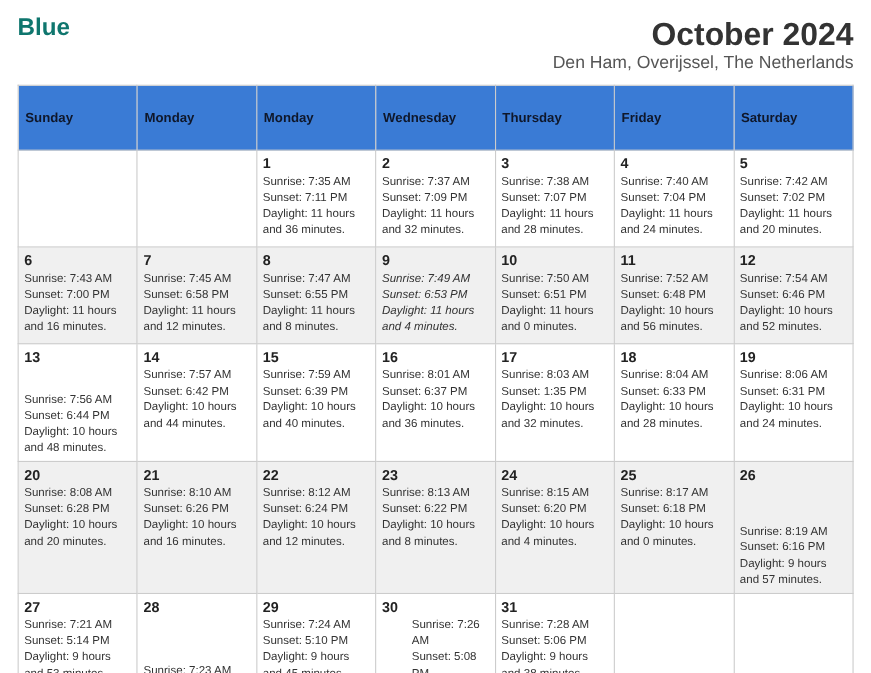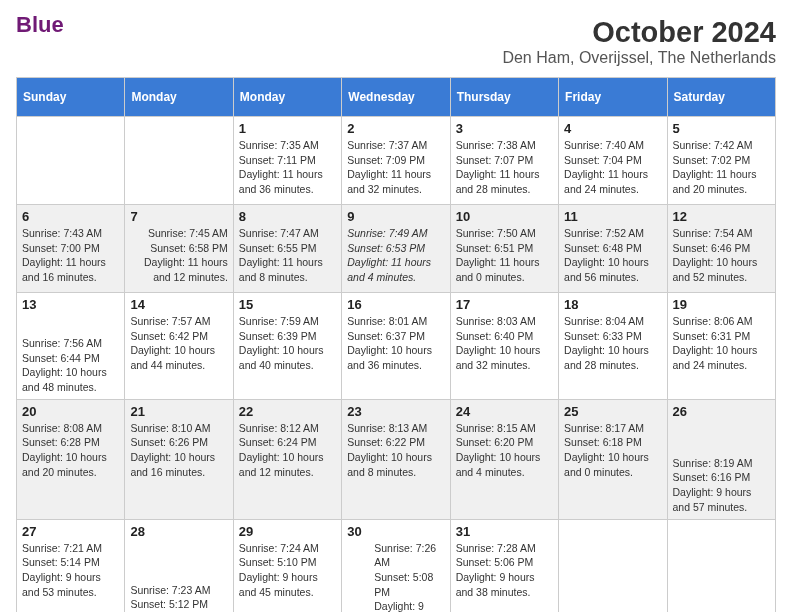--- a/index.html
+++ b/index.html
@@ -46,23 +46,23 @@
       font-size: 16px;
       color: #555;
     }
     .calendar {
       width: 100%;
       border-collapse: collapse;
       font-size: 11px;
     }
     .calendar th {
       background: #3a7bd5;
-      color: #ffffff;
+      color: #0f172a;
       text-align: left;
-      padding: 12px 6px;
+      padding: 22px 6px;
       font-size: 12px;
       font-weight: bold;
       border: 1px solid #ccc;
     }
     .calendar td {
       border: 1px solid #ccc;
       vertical-align: top;
       padding: 4px 5px;
       height: 88px;
       width: 108px;
@@ -87,21 +87,21 @@
       background: #fff !important;
     }
     .calendar tbody tr:nth-child(odd) td { background: #fff; }
     .calendar tbody tr:nth-child(even) td { background: #f0f0f0; }
   </style>
 </head>
 <body>
 
 <div class="header">
   <div class="logo">
-    <div style="font-size:22px;font-weight:bold;color:#701a75;margin-top:-4px;">Blue</div>
+    <div style="font-size:22px;font-weight:bold;color:#0f766e;margin-top:-4px;">Blue</div>
   </div>
   <div class="title-block">
     <div class="month-title">October 2024</div>
     <div class="location">Den Ham, Overijssel, The Netherlands</div>
   </div>
 </div>
 
 <table class="calendar">
   <thead>
     <tr>
@@ -151,21 +151,21 @@
       </tr>
       <tr>
         <td>
           <span class="day-num">6</span>
           <div class="day-info" style="white-space: pre-line;">Sunrise: 7:43 AM
 Sunset: 7:00 PM
 Daylight: 11 hours and 16 minutes.</div>
         </td>
         <td>
           <span class="day-num">7</span>
-          <div class="day-info" style="white-space: pre-line; text-align: right;">Sunrise: 7:45 AM
+          <div class="day-info" style="white-space: pre-line;">Sunrise: 7:45 AM
 Sunset: 6:58 PM
 Daylight: 11 hours and 12 minutes.</div>
         </td>
         <td>
           <span class="day-num">8</span>
           <div class="day-info" style="white-space: pre-line;">Sunrise: 7:47 AM
 Sunset: 6:55 PM
 Daylight: 11 hours and 8 minutes.</div>
         </td>
         <td>
@@ -214,21 +214,21 @@
         </td>
         <td>
           <span class="day-num">16</span>
           <div class="day-info" style="white-space: pre-line;">Sunrise: 8:01 AM
 Sunset: 6:37 PM
 Daylight: 10 hours and 36 minutes.</div>
         </td>
         <td>
           <span class="day-num">17</span>
           <div class="day-info" style="white-space: pre-line;">Sunrise: 8:03 AM
-Sunset: 6:40 PM
+Sunset: 1:35 PM
 Daylight: 10 hours and 32 minutes.</div>
         </td>
         <td>
           <span class="day-num">18</span>
           <div class="day-info" style="white-space: pre-line;">Sunrise: 8:04 AM
 Sunset: 6:33 PM
 Daylight: 10 hours and 28 minutes.</div>
         </td>
         <td>
           <span class="day-num">19</span>

